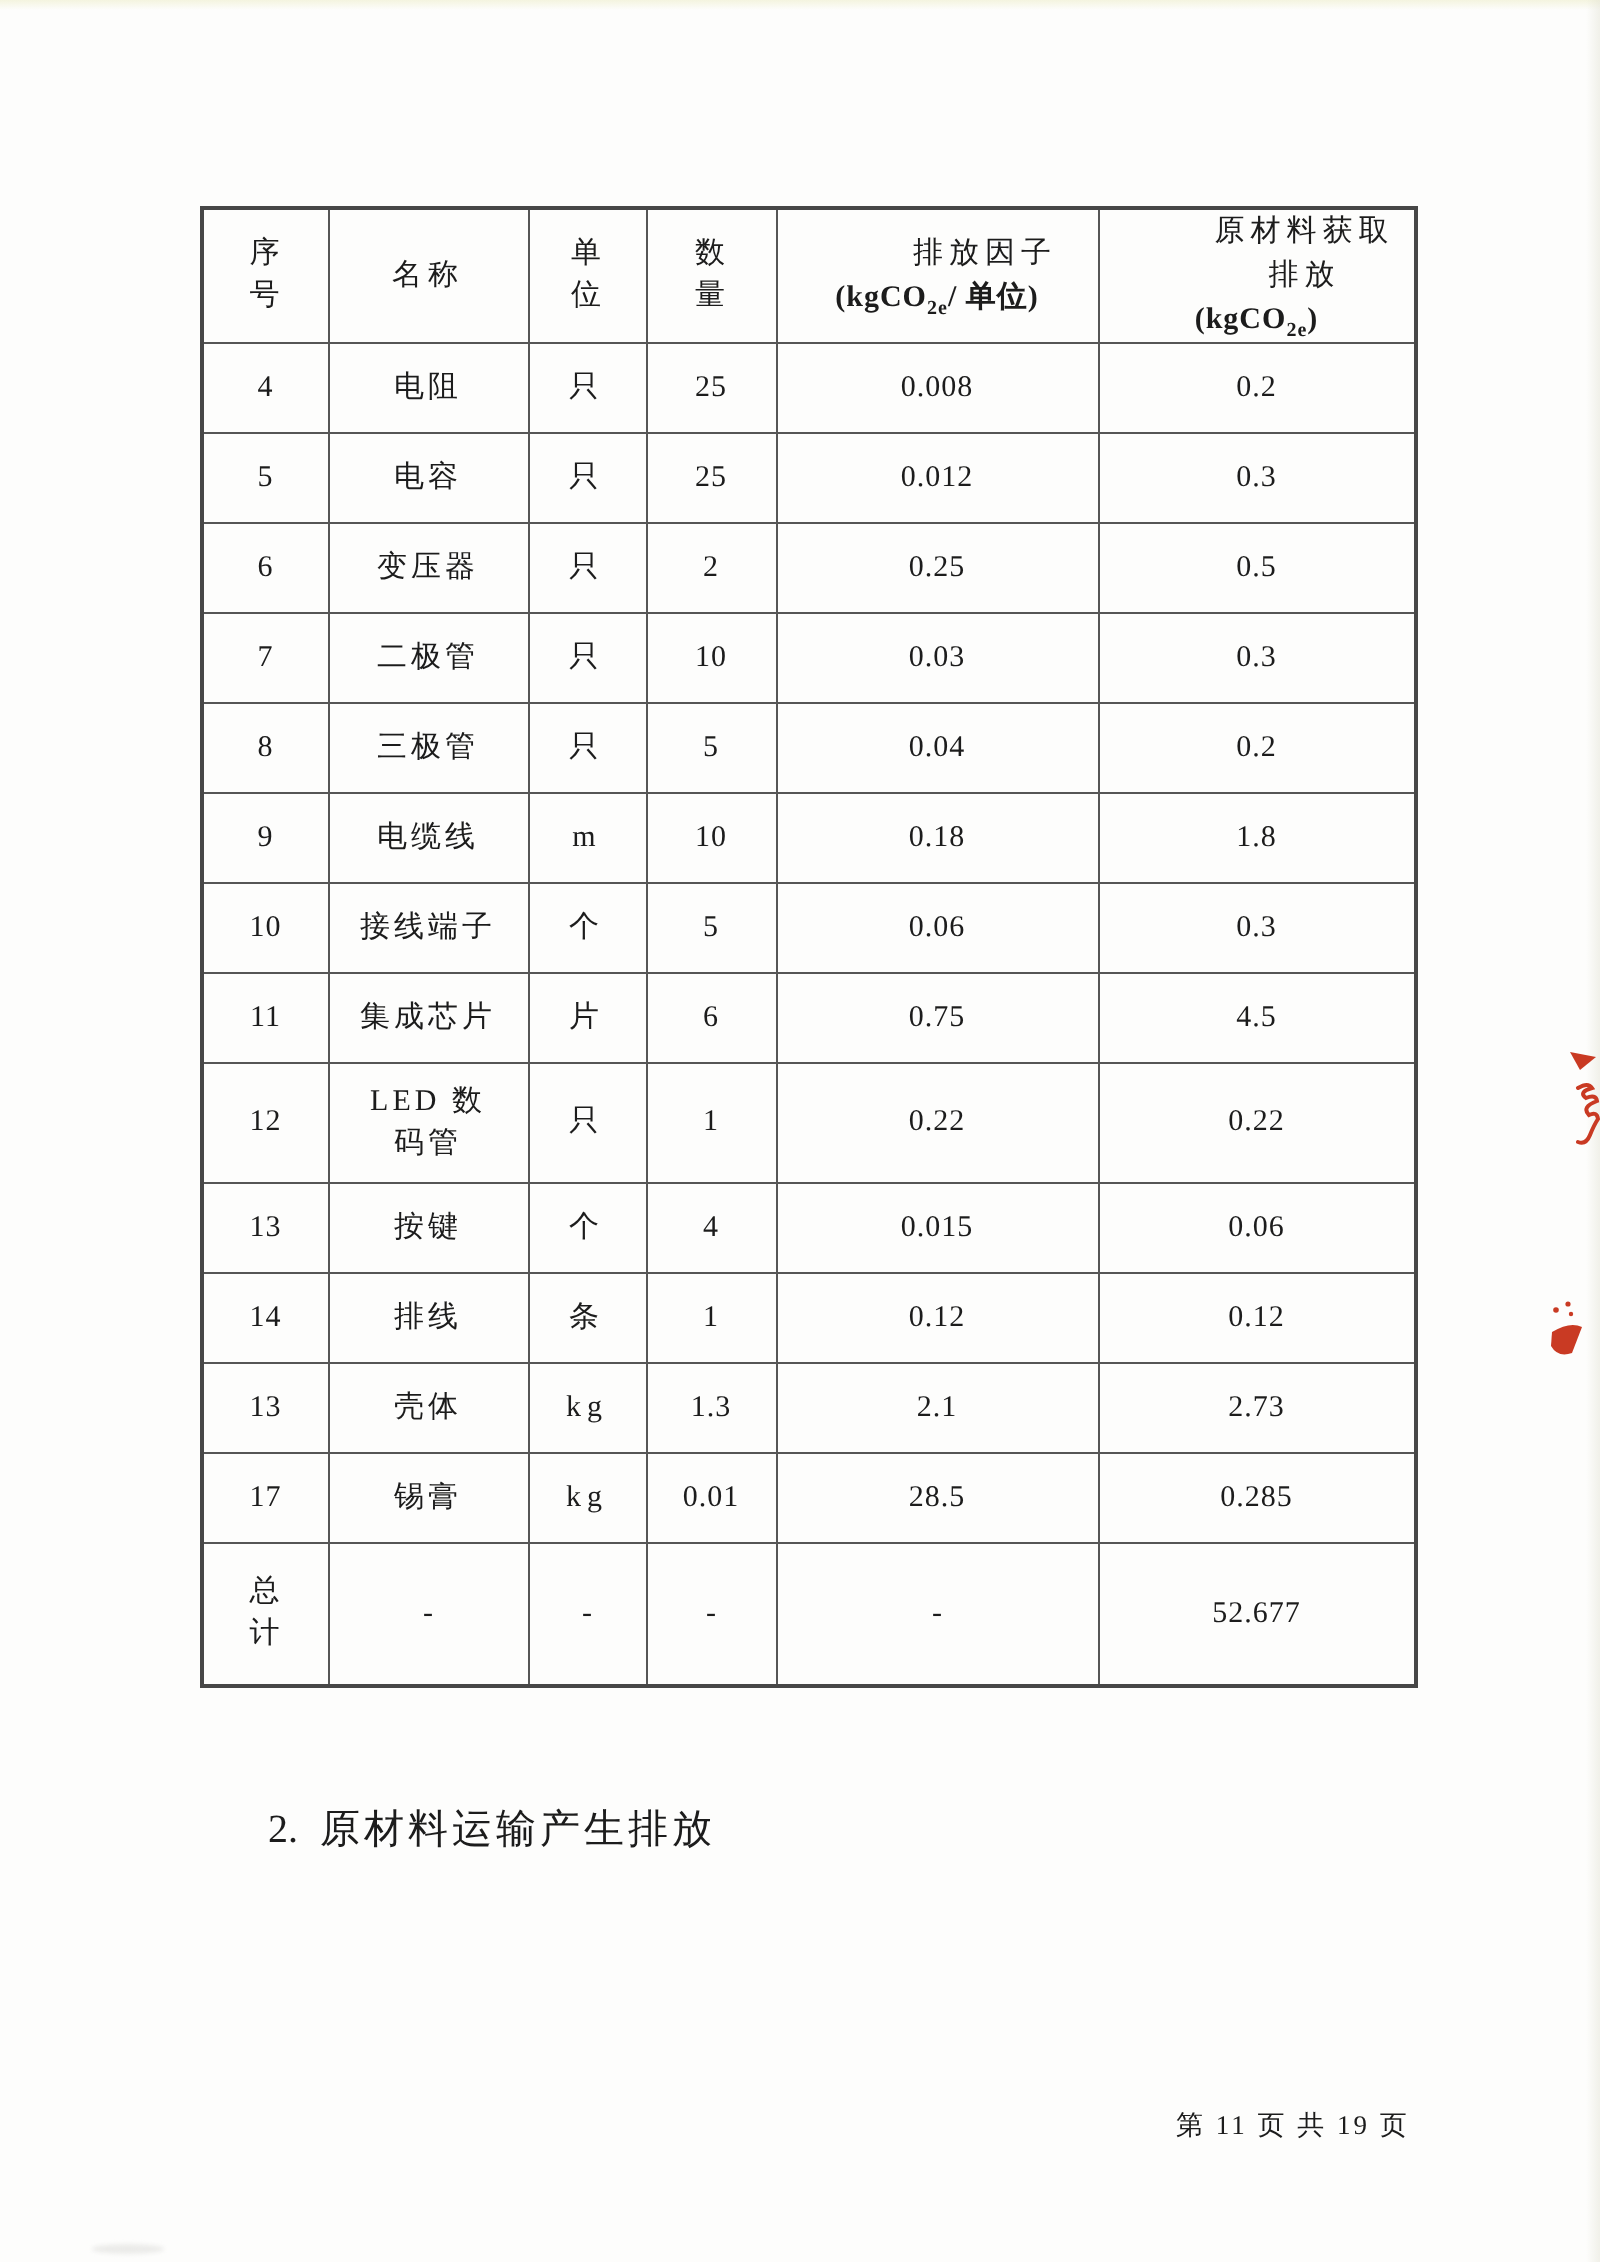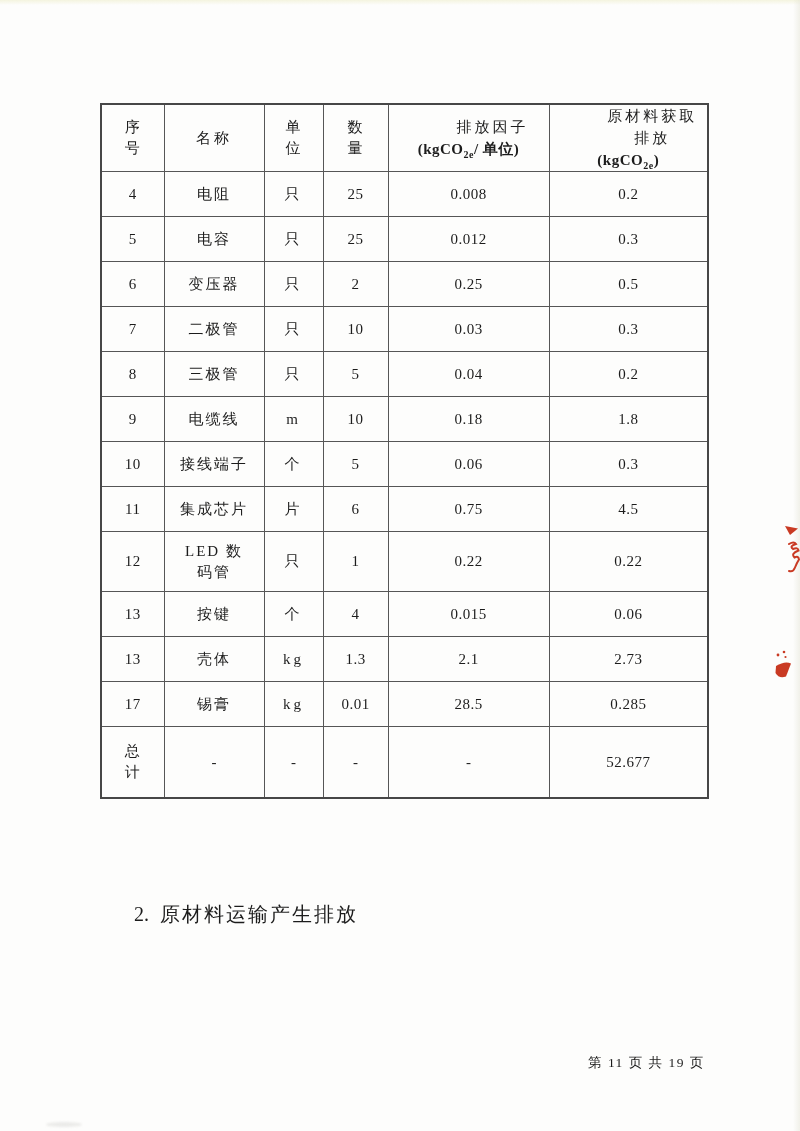--- a/index.html
+++ b/index.html
@@ -185,20 +185,28 @@
 
         <tr>
           <td class="num-cell">13</td>
           <td class="name-cell">按键</td>
           <td class="cjk">个</td>
           <td class="num-cell">4</td>
           <td class="num-cell">0.015</td>
           <td class="num-cell">0.06</td>
         </tr>
 
+        <tr>
+          <td class="num-cell">14</td>
+          <td class="name-cell">排线</td>
+          <td class="cjk">条</td>
+          <td class="num-cell">1</td>
+          <td class="num-cell">0.12</td>
+          <td class="num-cell">0.12</td>
+        </tr>
 
         <tr>
           <td class="num-cell">13</td>
           <td class="name-cell">壳体</td>
           <td class="cjk">kg</td>
           <td class="num-cell">1.3</td>
           <td class="num-cell">2.1</td>
           <td class="num-cell">2.73</td>
         </tr>
 

